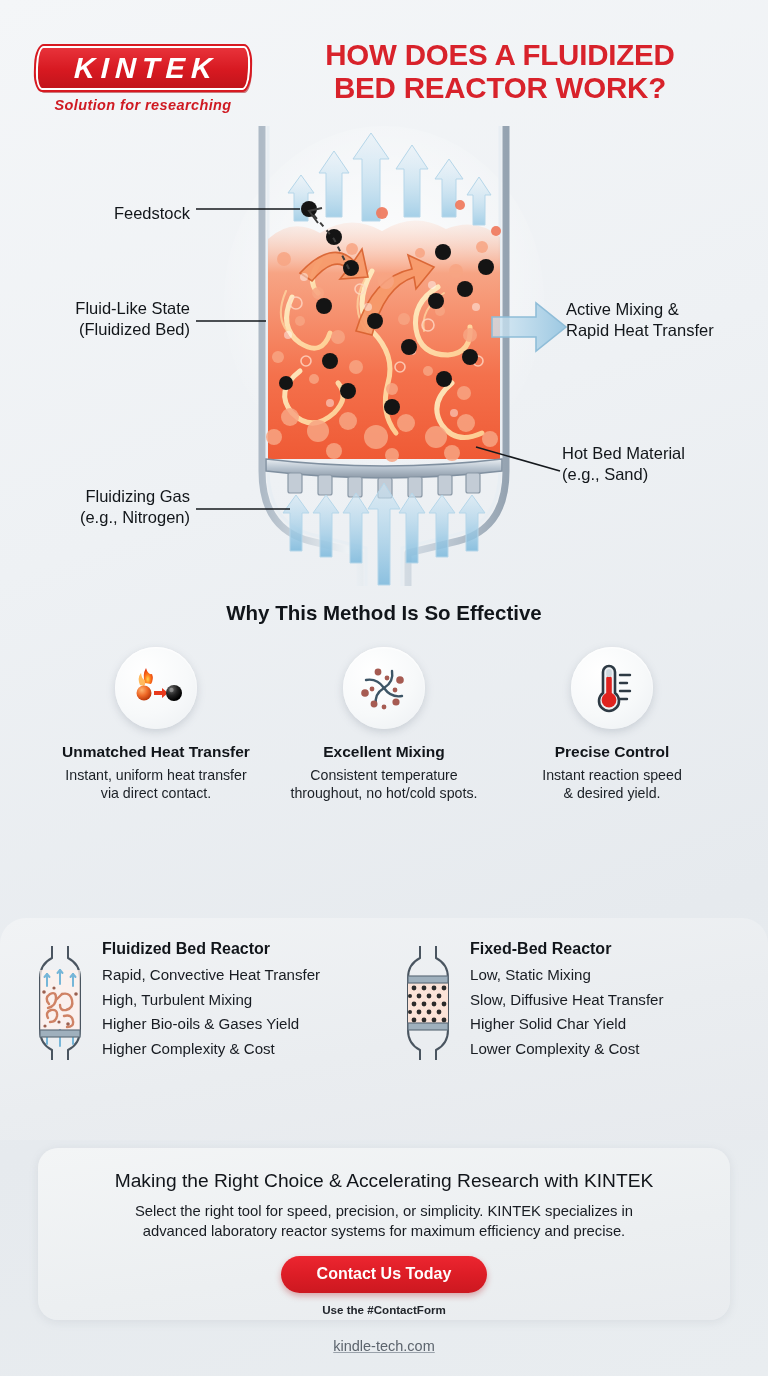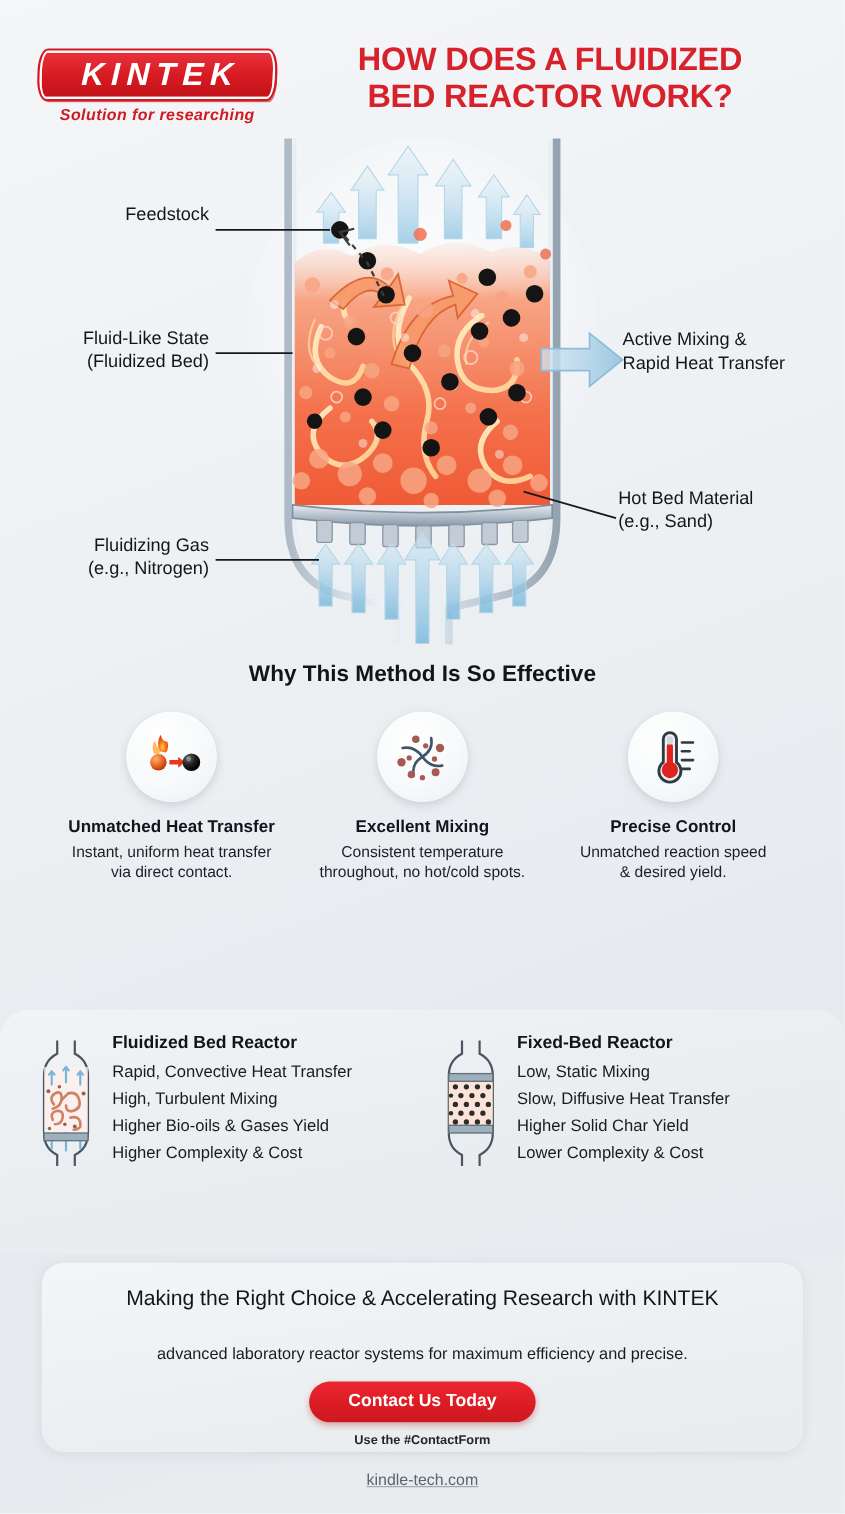--- a/index.html
+++ b/index.html
@@ -402,21 +402,21 @@
     </g>
 
     <g stroke="#15191d" stroke-width="1.6" fill="none">
       <line x1="196" y1="88" x2="300" y2="88"></line>
       <line x1="196" y1="200" x2="266" y2="200"></line>
       <line x1="196" y1="388" x2="290" y2="388"></line>
       <line x1="476" y1="326" x2="560" y2="350"></line>
     </g>
   </svg>
 
-  <div class="dlabel l" style="left:0;top:64px;width:190px;">
+  <div class="dlabel l" style="left:0;top:82px;width:190px;">
     <span>Feedstock</span>
   </div>
   <div class="dlabel l" style="left:0;top:177px;width:190px;">
     <div>Fluid-Like State</div>
     <div>(Fluidized Bed)</div>
   </div>
   <div class="dlabel l" style="left:0;top:365px;width:190px;">
     <div>Fluidizing Gas</div>
     <div>(e.g., Nitrogen)</div>
   </div>
@@ -508,21 +508,21 @@
           <g stroke="#2e3a44" stroke-width="2.4" stroke-linecap="round">
             <line x1="31" y1="13" x2="41" y2="13"></line>
             <line x1="31" y1="21" x2="38" y2="21"></line>
             <line x1="31" y1="29" x2="41" y2="29"></line>
             <line x1="31" y1="37" x2="38" y2="37"></line>
           </g>
         </svg>
       </div>
       <div class="ftitle">Precise Control</div>
       <div class="fdesc">
-        <div>Unmatched reaction speed</div>
+        <div>Instant reaction speed</div>
         <div>&amp; desired yield.</div>
       </div>
     </div>
 
   </div>
 </div>
 
 <div class="tradeoffs">
   <div class="compare">
 
@@ -611,20 +611,20 @@
         </ul>
       </div>
     </div>
 
   </div>
 </div>
 
 <div class="cta">
   <h2>Making the Right Choice &amp; Accelerating Research with KINTEK</h2>
   <p>
-    <br>
+    <span>Select the right tool for speed, precision, or simplicity. KINTEK specializes in</span><br>
     <span>advanced laboratory reactor systems for maximum efficiency and precise.</span>
   </p>
   <button class="cta-btn">Contact Us Today</button>
   <div class="cta-note">Use the #ContactForm</div>
 </div>
 
 <div class="footer">kindle-tech.com</div>
 
 </body></html>

